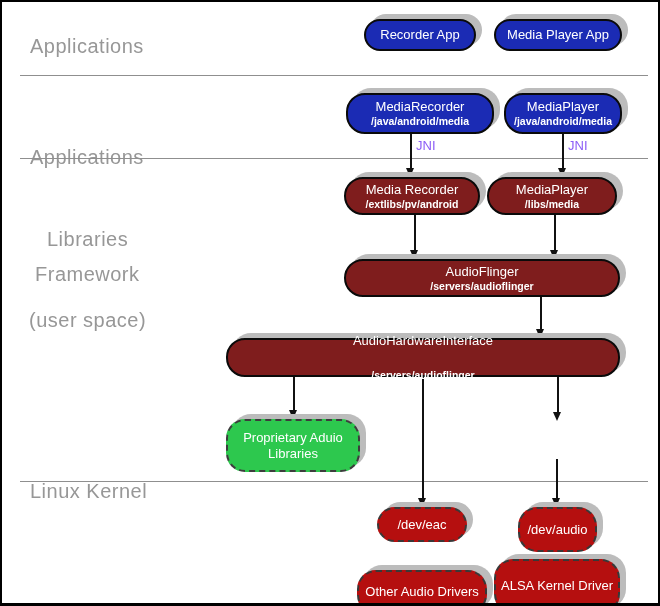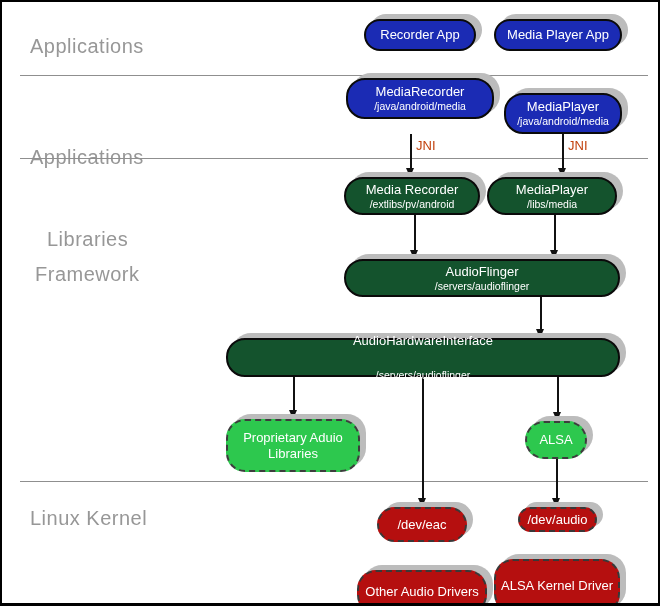--- a/index.html
+++ b/index.html
@@ -13,61 +13,61 @@
     white-space:pre;letter-spacing:0.5px;
   }
   .divider{position:absolute;left:18px;width:628px;height:1px;background:#8f8f8f;}
   .node{
     position:absolute;box-sizing:border-box;border-radius:19px;
     display:flex;flex-direction:column;align-items:center;justify-content:center;
     color:#fff;text-align:center;line-height:1.2;
     box-shadow:6px -5px 0 0 #bcbcbc;
   }
   .node .main{font-size:13px;}
-  .node .sub{font-size:10.5px;}
+  .node .sub{font-size:10.5px;font-weight:bold;}
   .blue{background:#1b2bb4;border:2px solid #0a0a0a;}
-  .green{background:#14532d;border:2px solid #0a0a0a;}
+  .green{background:#7f1d1d;border:2px solid #0a0a0a;}
   .green-dash{background:#2dc84e;border:2px dashed #3d3d3d;}
   .red-dash{background:#b50f0f;border:2px dashed #383838;}
 
   
   #recorder-app{left:362px;top:17px;width:112px;height:32px;}
   #media-player-app{left:492px;top:17px;width:128px;height:32px;}
-  #media-recorder-fw{left:344px;top:76px;width:148px;height:41px;}
+  #media-recorder-fw{left:344px;top:91px;width:148px;height:41px;}
   #media-player-fw{left:502px;top:91px;width:118px;height:41px;}
   #media-recorder-lib{left:342px;top:175px;width:136px;height:38px;}
   #media-player-lib{left:485px;top:175px;width:130px;height:38px;}
   #audio-flinger{left:342px;top:257px;width:276px;height:38px;}
   #audio-hardware-interface{left:224px;top:336px;width:394px;height:39px;gap:20px;}
   #proprietary-audio-libraries{left:224px;top:417px;width:134px;height:53px;}
   #alsa{left:523px;top:419px;width:62px;height:38px;}
   #dev-eac{left:375px;top:505px;width:90px;height:35px;}
-  #dev-audio{left:516px;top:505px;width:79px;height:25px;}
+  #dev-audio{left:516px;top:505px;width:79px;height:45px;}
   #other-audio-drivers{left:355px;top:568px;width:130px;height:44px;}
   #alsa-kernel-driver{left:492px;top:557px;width:126px;height:54px;}
 
   
   #lbl-applications{left:28px;top:31px;}
   #lbl-framework{left:28px;top:88px;}
   #lbl-framework .l2{padding-left:5px;margin-top:36px;}
   #lbl-libraries{left:27px;top:170px;}
   #lbl-libraries .l1{padding-left:18px;}
-  #lbl-kernel{left:28px;top:503px;}
+  #lbl-kernel{left:28px;top:476px;}
 
   #div-1{top:73px;}
   #div-2{top:156px;}
   #div-3{top:479px;}
 
   .vline{position:absolute;width:1.5px;background:#111;}
   .ahead{
     position:absolute;width:0;height:0;
     border-left:4.5px solid transparent;border-right:4.5px solid transparent;
     border-top:9px solid #111;
   }
-  .jni{position:absolute;color:#c2410c;font-size:13px;}
+  .jni{position:absolute;color:#8b5cf6;font-size:13px;}
   #jni-1{left:414px;top:136px;}
   #jni-2{left:566px;top:136px;}
 
   
   #ln-a1{left:408px;top:132px;height:35px;} #hd-a1{left:404px;top:166px;}
   #ln-a2{left:560px;top:132px;height:35px;} #hd-a2{left:556px;top:166px;}
   #ln-a3{left:412px;top:213px;height:37px;} #hd-a3{left:408px;top:248px;}
   #ln-a4{left:552px;top:213px;height:37px;} #hd-a4{left:548px;top:248px;}
   #ln-a5{left:538px;top:295px;height:34px;} #hd-a5{left:534px;top:327px;}
   #ln-a6{left:291px;top:375px;height:34px;} #hd-a6{left:287px;top:408px;}
@@ -80,20 +80,21 @@
 
 <div id="canvas">
 
   <div class="section-label" id="lbl-applications">Applications</div>
   <div class="section-label" id="lbl-framework">
     <div class="l1">Applications</div>
     <div class="l2">Framework</div>
   </div>
   <div class="section-label" id="lbl-libraries">
     <div class="l1">Libraries</div>
+    <div class="l2">(user space)</div>
   </div>
   <div class="section-label" id="lbl-kernel">Linux Kernel</div>
 
   <div class="divider" id="div-1"></div>
   <div class="divider" id="div-2"></div>
   <div class="divider" id="div-3"></div>
 
   <div class="vline" id="ln-a1"></div>
     <div class="ahead" id="hd-a1"></div>
   <div class="vline" id="ln-a2"></div>
@@ -145,23 +146,20 @@
     <span class="sub">/servers/audioflinger</span>
   </div>
   <div class="node green" id="audio-hardware-interface">
     <span class="main">AudioHardwareInterface</span>
     <span class="sub">/servers/audioflinger</span>
   </div>
   <div class="node green-dash" id="proprietary-audio-libraries">
     <span class="main">Proprietary Aduio</span>
     <span class="main">Libraries</span>
   </div>
-  <div class="node green-dash" id="alsa">
-    <span class="main">ALSA</span>
-  </div>
 
   <div class="node red-dash" id="dev-eac">
     <span class="main">/dev/eac</span>
   </div>
   <div class="node red-dash" id="dev-audio">
     <span class="main">/dev/audio</span>
   </div>
   <div class="node red-dash" id="other-audio-drivers">
     <span class="main">Other Audio Drivers</span>
   </div>

